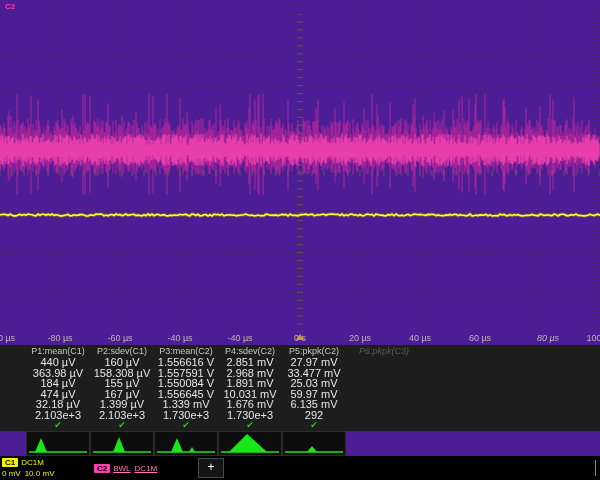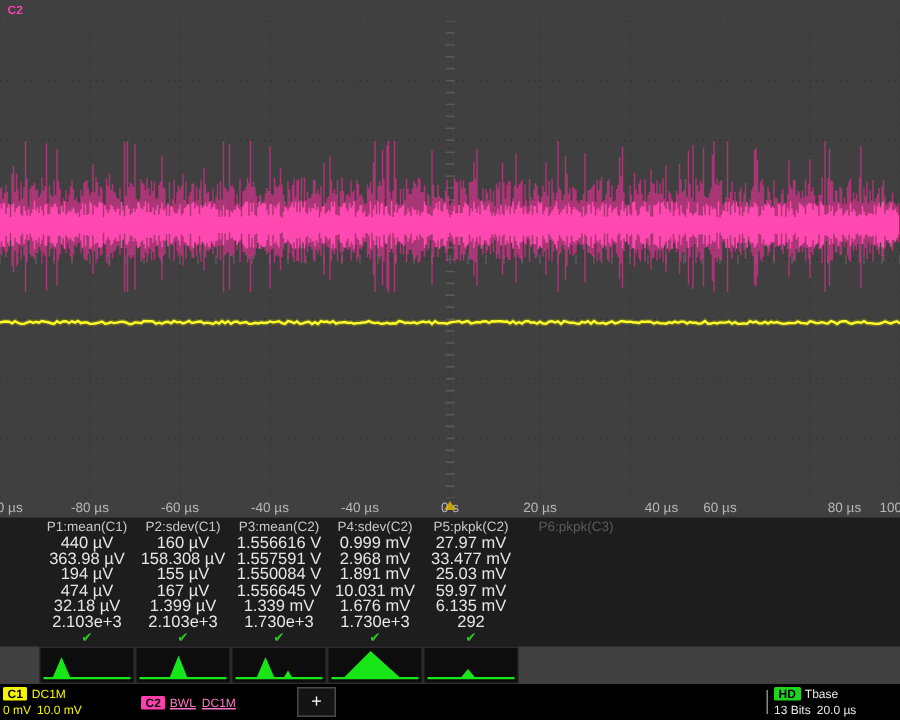--- a/index.html
+++ b/index.html
@@ -1,17 +1,17 @@
 <!DOCTYPE html>
 <html><head>
 <meta charset="utf-8">
 <style>
   html,body{margin:0;padding:0;background:#000;}
   .scope{
-    position:relative;width:600px;height:480px;background:#404040;overflow:hidden;
+    position:relative;width:600px;height:480px;background:#4c1d95;overflow:hidden;
     font-family:"Liberation Sans","DejaVu Sans",sans-serif;
   }
   
   .top-strip{position:absolute;left:0;top:0;width:600px;height:14px;}
   .c2tag{position:absolute;left:5px;top:2px;font-size:8px;color:#ff3fae;font-weight:bold;}
 
   
   #wavesvg{position:absolute;left:0;top:14px;}
   .gl{stroke:#343434;stroke-width:1;stroke-dasharray:1 3;}
   .gt{stroke:#5a5a5a;stroke-width:1;}
@@ -20,21 +20,21 @@
   .time-axis{position:absolute;left:0;top:332px;width:600px;height:13px;overflow:hidden;}
   .tlabel{position:absolute;top:1px;transform:translateX(-50%);font-size:9px;color:#b8b8b8;white-space:nowrap;}
   .trigmark{position:absolute;left:300px;top:2px;transform:translateX(-50%);width:0;height:0;
     border-left:4px solid transparent;border-right:4px solid transparent;border-bottom:6px solid #c8a000;}
 
   
   .mtable{position:absolute;left:0;top:345px;width:600px;height:86px;background:#1d1d1d;
     display:flex;box-sizing:border-box;padding-left:26px;}
   .mcol{width:64px;display:flex;flex-direction:column;align-items:center;}
   .mcol.dim{width:44px;}
-  .mcol:nth-child(6){width:76px;}
+  .mcol:nth-child(6){width:76px;font-style:italic;}
   .mhead{font-size:9px;color:#c8c8c8;line-height:12px;white-space:nowrap;}
   .mcol.dim .mhead{color:#5a5a5a;}
   .mval{font-size:11px;color:#e6e6e6;line-height:10.5px;white-space:nowrap;}
   .mstat{font-size:9px;line-height:11px;color:#22cc22;}
 
   
   .histrow{position:absolute;left:26px;top:431px;height:25px;display:flex;}
   .histbox{width:62px;height:23px;background:#0d0d0d;border:1px solid #2c2c2c;margin-right:0px;}
 
   
@@ -187,32 +187,32 @@
 
   <div class="time-axis" id="timeaxis">
     <span class="trigmark"></span>
   <span class="tlabel" style="left: 0px;">-100 µs</span>
       <span class="tlabel" style="left: 60px;">-80 µs</span>
       <span class="tlabel" style="left: 120px;">-60 µs</span>
       <span class="tlabel" style="left: 180px;">-40 µs</span>
       <span class="tlabel" style="left: 240px;">-40 µs</span>
       <span class="tlabel" style="left: 300px;">0 s</span>
       <span class="tlabel" style="left: 360px;">20 µs</span>
-      <span class="tlabel" style="left: 441px;">40 µs</span>
+      <span class="tlabel" style="left: 420px;">40 µs</span>
       <span class="tlabel" style="left: 480px;">60 µs</span>
-      <span class="tlabel" style="left: 563px;">80 µs</span>
+      <span class="tlabel" style="left: 548px; font-style: italic;">80 µs</span>
       <span class="tlabel" style="left: 600px;">100 µs</span>
     </div>
 
   <div class="mtable" id="mtable">
       <div class="mcol">
         <div class="mhead">P1:mean(C1)</div>
         <div class="mval">440 µV</div>
         <div class="mval">363.98 µV</div>
-        <div class="mval">194 µV</div>
+        <div class="mval">184 µV</div>
         <div class="mval">474 µV</div>
         <div class="mval">32.18 µV</div>
         <div class="mval">2.103e+3</div>
         <div class="mstat" style="color: rgb(34, 204, 34);">✔</div>
       </div>
       <div class="mcol">
         <div class="mhead">P2:sdev(C1)</div>
         <div class="mval">160 µV</div>
         <div class="mval">158.308 µV</div>
         <div class="mval">155 µV</div>
@@ -226,21 +226,21 @@
         <div class="mval">1.556616 V</div>
         <div class="mval">1.557591 V</div>
         <div class="mval">1.550084 V</div>
         <div class="mval">1.556645 V</div>
         <div class="mval">1.339 mV</div>
         <div class="mval">1.730e+3</div>
         <div class="mstat" style="color: rgb(34, 204, 34);">✔</div>
       </div>
       <div class="mcol">
         <div class="mhead">P4:sdev(C2)</div>
-        <div class="mval">0.999 mV</div>
+        <div class="mval">2.851 mV</div>
         <div class="mval">2.968 mV</div>
         <div class="mval">1.891 mV</div>
         <div class="mval">10.031 mV</div>
         <div class="mval">1.676 mV</div>
         <div class="mval">1.730e+3</div>
         <div class="mstat" style="color: rgb(34, 204, 34);">✔</div>
       </div>
       <div class="mcol">
         <div class="mhead">P5:pkpk(C2)</div>
         <div class="mval">27.97 mV</div>
@@ -292,25 +292,15 @@
     </div>
     <div class="cdesc c2">
       <div class="drow">
         <span class="chip chip-c2">C2</span>
         <span class="ctext c2t">BWL</span>
         <span class="ctext c2t">DC1M</span>
       </div>
     </div>
     <div class="crossbox">+</div>
     <div class="divider"></div>
-    <div class="tbase">
-      <div class="drow">
-        <span class="chip chip-hd">HD</span>
-        <span class="ctext wt">Tbase</span>
-      </div>
-      <div class="drow">
-        <span class="ctext wt">13 Bits</span>
-        <span class="ctext wt">20.0 µs</span>
-      </div>
-    </div>
   </div>
 
 </div>
 
 </body></html>

